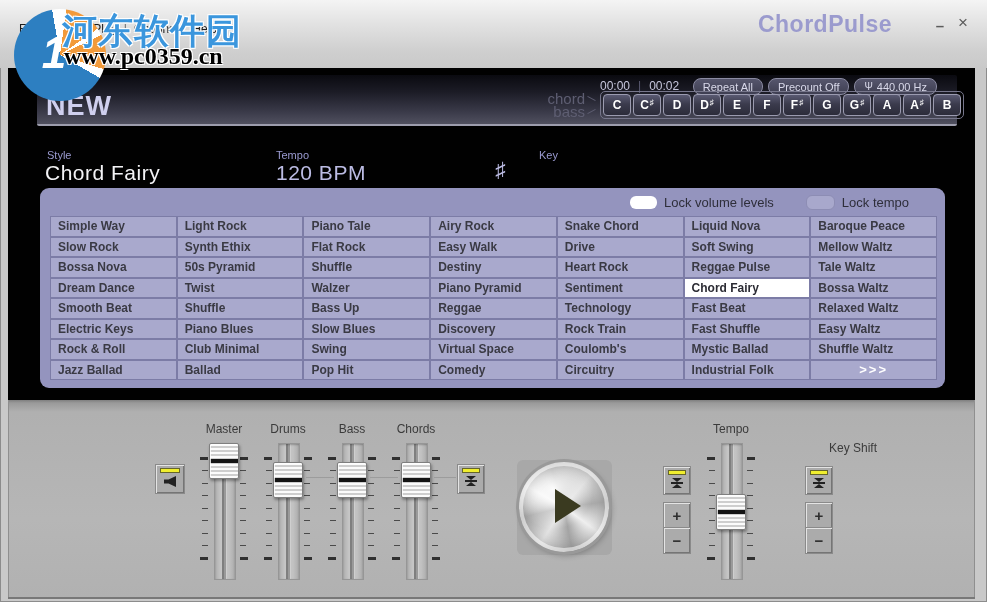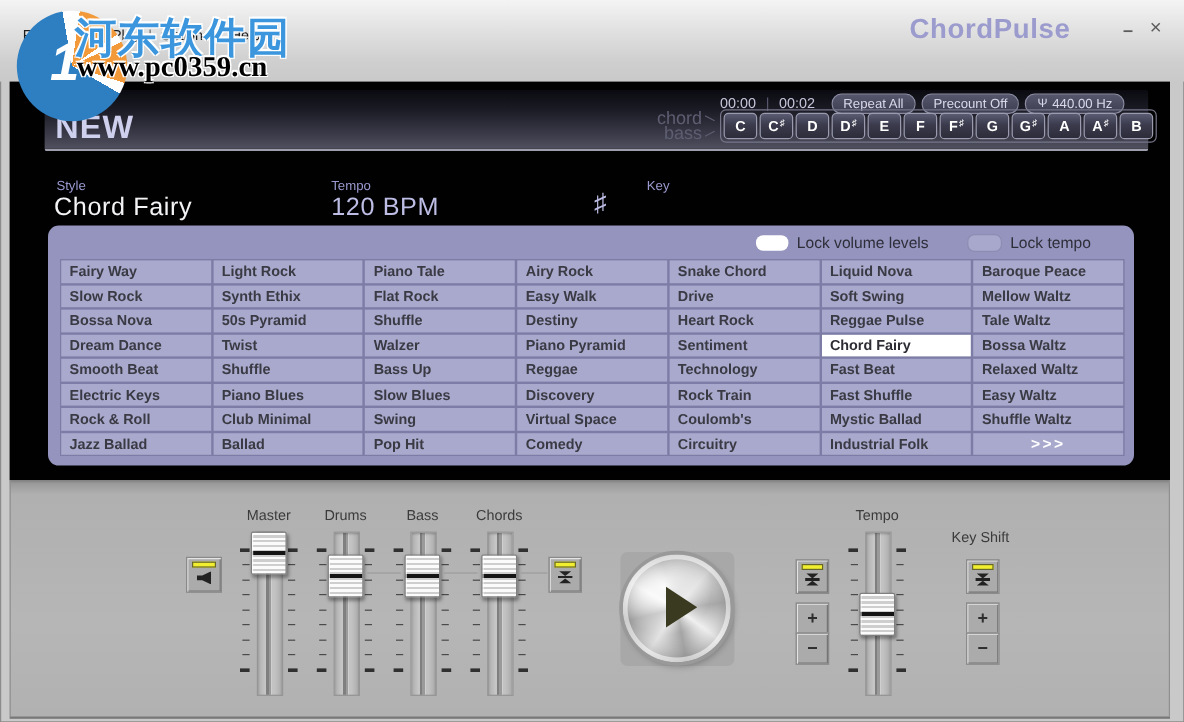--- a/index.html
+++ b/index.html
@@ -230,21 +230,21 @@
 
   <div class="style-panel">
     <div class="lock-row">
       <div class="lockbox white"></div>
       <span>Lock volume levels</span>
       <span class="lock-gap"></span>
       <div class="lockbox dim"></div>
       <span>Lock tempo</span>
     </div>
     <div class="style-grid">
-        <div class="style-cell">Fairy Way</div>
+        <div class="style-cell">Simple Way</div>
         <div class="style-cell">Light Rock</div>
         <div class="style-cell">Piano Tale</div>
         <div class="style-cell">Airy Rock</div>
         <div class="style-cell">Snake Chord</div>
         <div class="style-cell">Liquid Nova</div>
         <div class="style-cell">Baroque Peace</div>
         <div class="style-cell">Slow Rock</div>
         <div class="style-cell">Synth Ethix</div>
         <div class="style-cell">Flat Rock</div>
         <div class="style-cell">Easy Walk</div>
@@ -294,21 +294,21 @@
         <div class="style-cell">Industrial Folk</div>
         <div class="style-cell more">&gt;&gt;&gt;</div>
       </div>
   </div>
 
   <div class="mix-label" style="left:179px;top:422px;">Master</div>
   <div class="mix-label" style="left:243px;top:422px;">Drums</div>
   <div class="mix-label" style="left:307px;top:422px;">Bass</div>
   <div class="mix-label" style="left:371px;top:422px;">Chords</div>
   <div class="mix-label" style="left:686px;top:422px;">Tempo</div>
-  <div class="mix-label" style="left:772px;top:441px;">Key Shift</div>
+  <div class="mix-label" style="left:808px;top:441px;">Key Shift</div>
 
   <div class="fader" style="left:196px;">
     <div class="ticks-l">
         <div class="tick bold" style="top: 14px;"></div>
         <div class="tick" style="top: 27px;"></div>
         <div class="tick" style="top: 39.5px;"></div>
         <div class="tick" style="top: 52px;"></div>
         <div class="tick" style="top: 64.5px;"></div>
         <div class="tick" style="top: 77px;"></div>
         <div class="tick" style="top: 89.5px;"></div>

